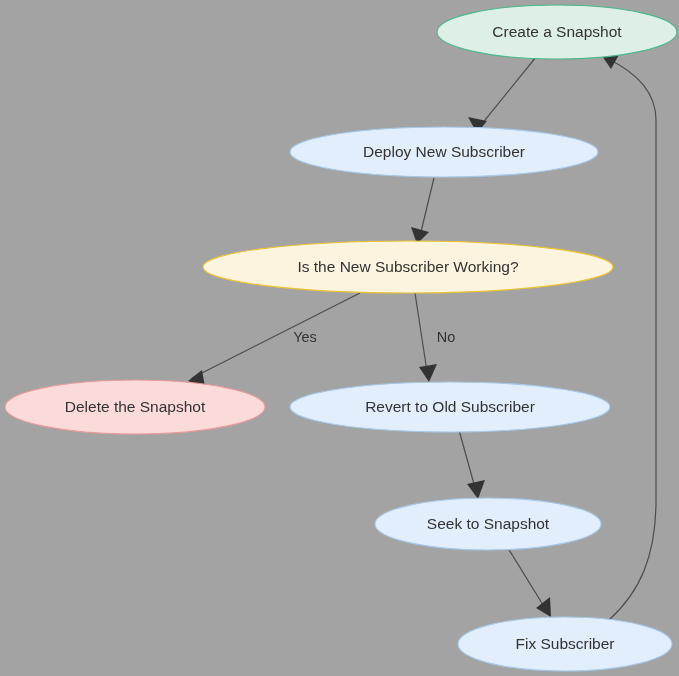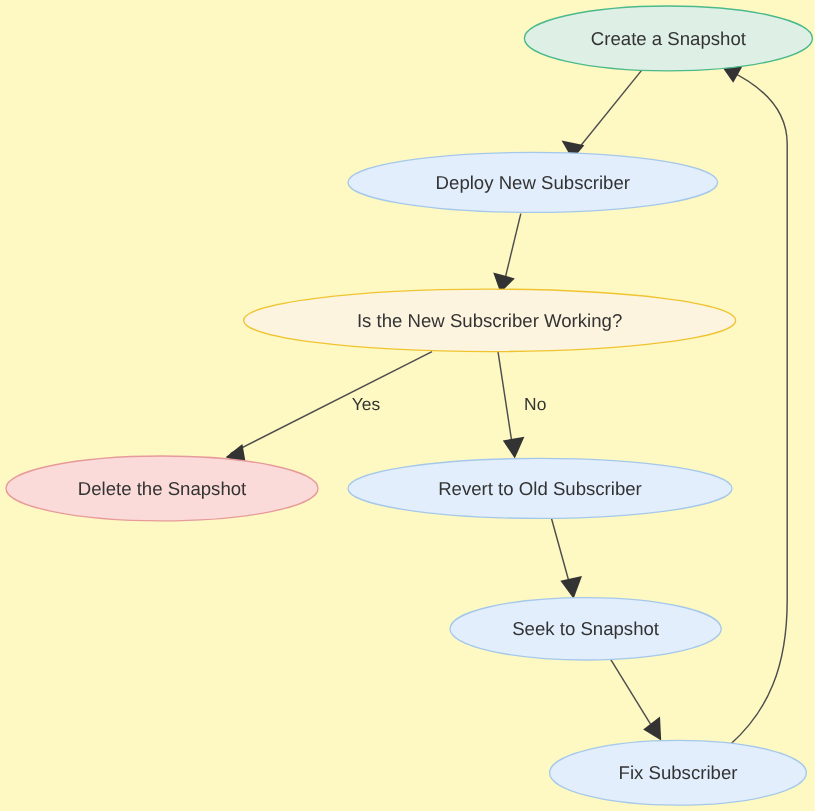--- a/index.html
+++ b/index.html
@@ -49,21 +49,21 @@
     font-family: "Liberation Sans", sans-serif;
     font-size: 14.5px;
     fill: #333333;
     text-anchor: middle;
     dominant-baseline: middle;
   }
 </style>
 </head>
 <body style="background: rgb(255, 255, 255);">
 
-<div id="diagram-root" style="background: #fef9c3;">
+<div id="diagram-root" style="background: #a3a3a3;">
   <svg id="flowchart" viewBox="0 0 679 676" xmlns="http://www.w3.org/2000/svg">
 
     <g id="edges-layer">
         <g>
           <path class="edge-path" d="M 536,57 L 477,130"></path>
           <path class="edge-arrow" d="M 477,133 L 468,117 L 487,121 Z"></path>
         </g>
         <g>
           <path class="edge-path" d="M 434,178 L 419,240"></path>
           <path class="edge-arrow" d="M 417,244 L 411,227 L 429,232 Z"></path>

